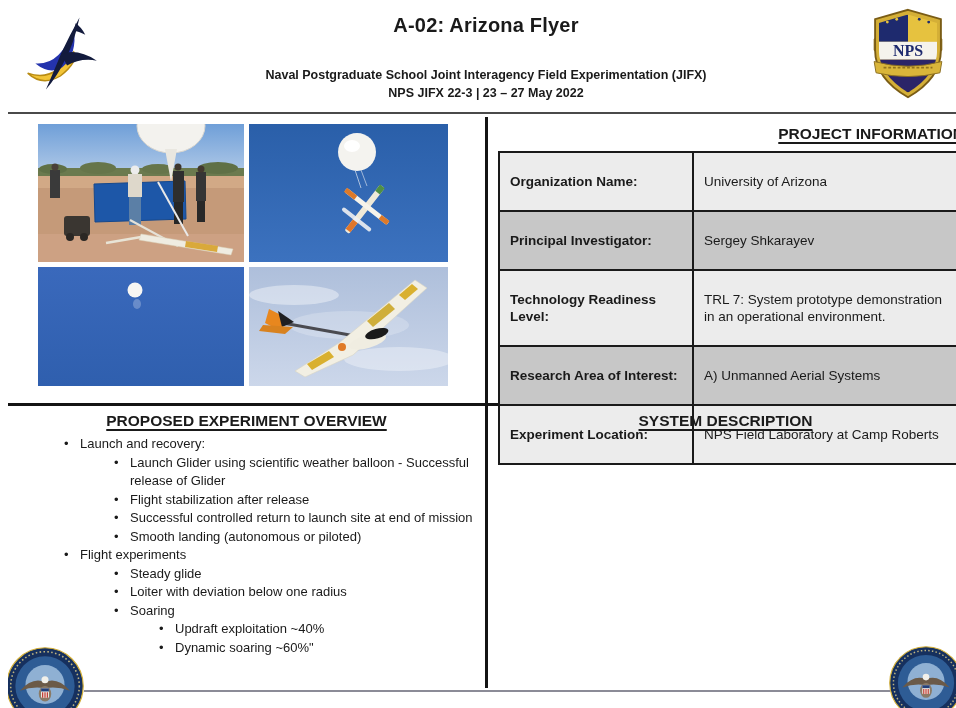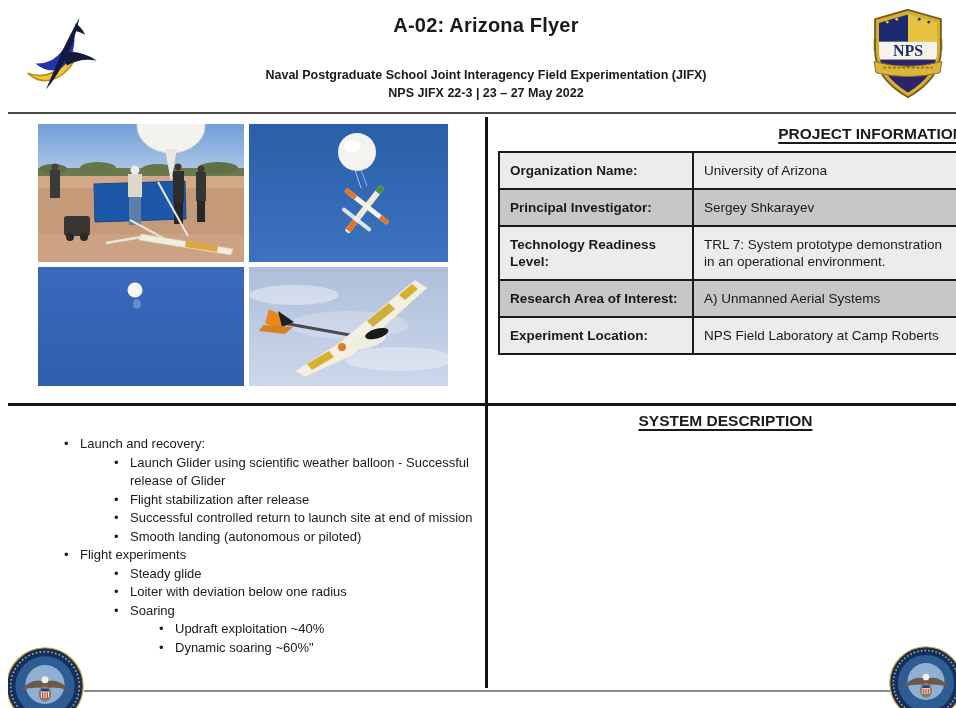--- a/index.html
+++ b/index.html
@@ -33,21 +33,21 @@
   
   .sec-title{position:absolute;text-align:center;font-size:15.5px;font-weight:bold;
              text-decoration:underline;text-underline-offset:3px;text-decoration-thickness:1.5px;}
   .t-proj{left:479px;top:125px;width:477px;text-align:right;}
   .t-over{left:0;top:412px;width:477px;}
   .t-sys{left:479px;top:412px;width:477px;text-align:center;}
 
   
   .proj-table{position:absolute;left:490px;top:151px;width:461px;border-collapse:collapse;
               font-size:13.5px;line-height:17px;table-layout:fixed;}
-  .proj-table th,.proj-table td{border:2px solid #1a1a1a;padding:9px 10px;vertical-align:middle;text-align:left;}
+  .proj-table th,.proj-table td{border:2px solid #1a1a1a;padding:20px 10px;vertical-align:middle;text-align:left;}
   .proj-table th{width:172px;font-weight:bold;}
   .proj-table tr.light th,.proj-table tr.light td{background:#ececec;}
   .proj-table tr.dark th,.proj-table tr.dark td{background:#c7c7c7;}
 
   
   .bullets{position:absolute;left:0;top:435px;width:472px;font-size:13px;line-height:18.5px;}
   .b-row{display:flex;}
   .b-row .b-dot{flex:none;width:16px;}
   .b-row.l1{padding-left:56px;}
   .b-row.l2{padding-left:106px;}
@@ -236,20 +236,21 @@
           <th>Research Area of Interest:</th>
           <td>A) Unmanned Aerial Systems</td>
         </tr>
         <tr class="light">
           <th>Experiment Location:</th>
           <td>NPS Field Laboratory at Camp Roberts</td>
         </tr>
       </tbody>
   </table>
 
+  <div class="sec-title t-over">PROPOSED EXPERIMENT OVERVIEW</div>
   <div class="bullets" id="overview-list">
       <div class="b-row l1">
         <span class="b-dot">•</span>
         <span>Launch and recovery:</span>
       </div>
       <div class="b-row l2">
         <span class="b-dot">•</span>
         <span>Launch Glider using scientific weather balloon - Successful release of Glider</span>
       </div>
       <div class="b-row l2">

